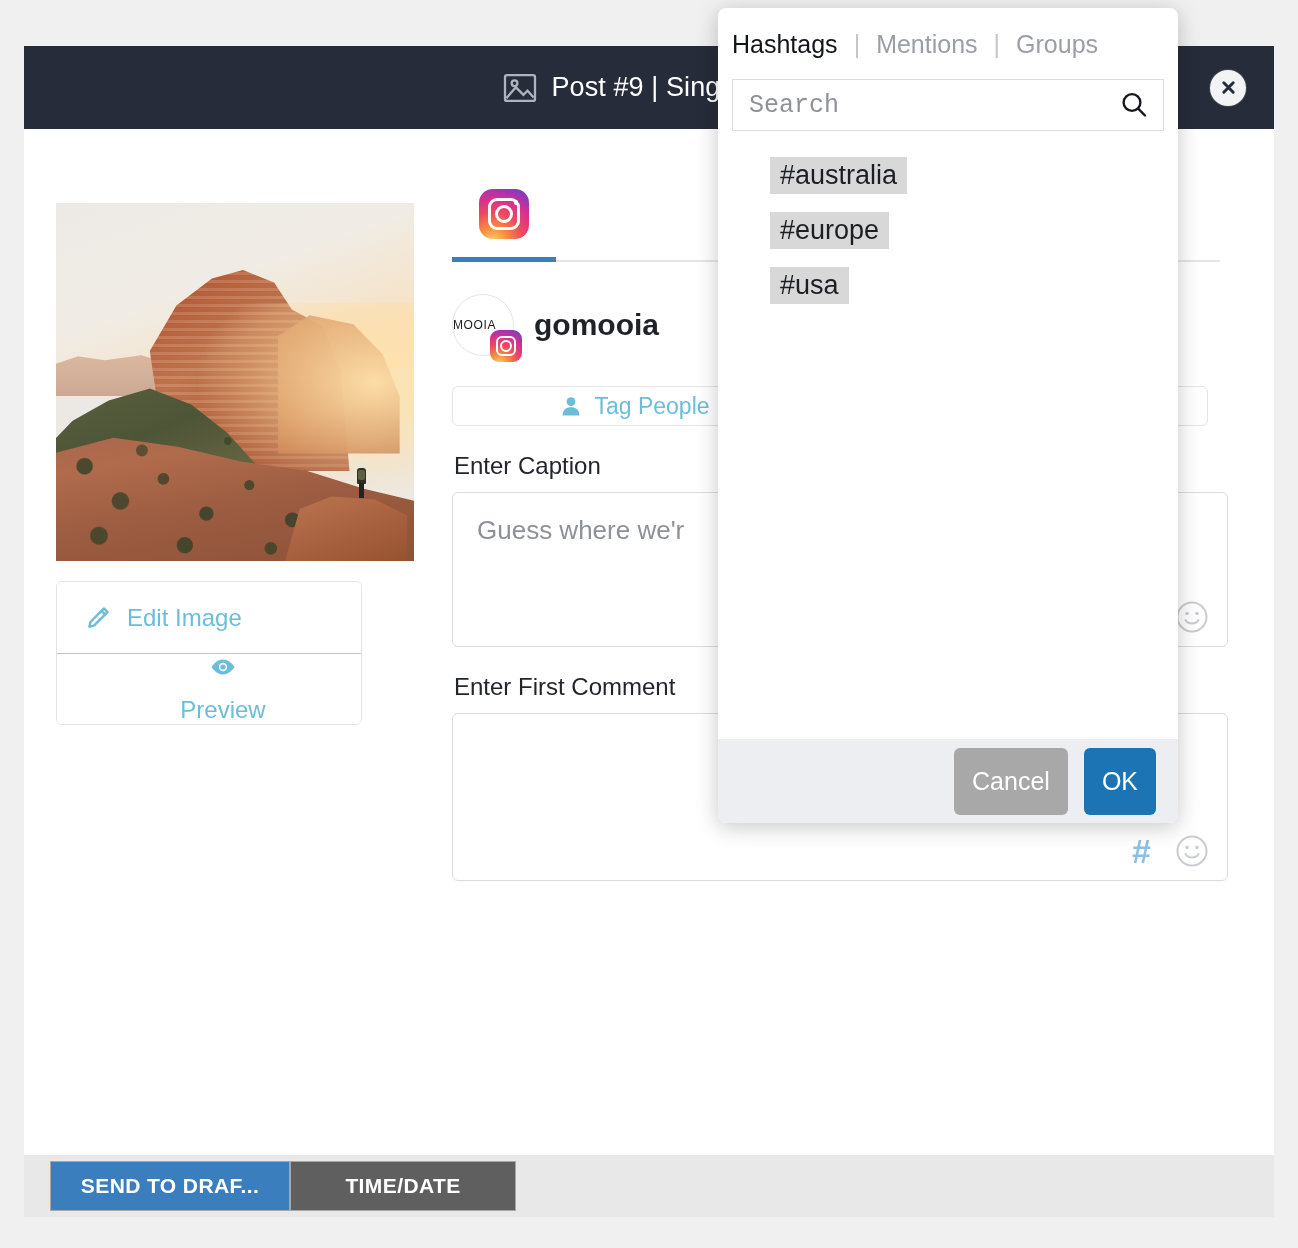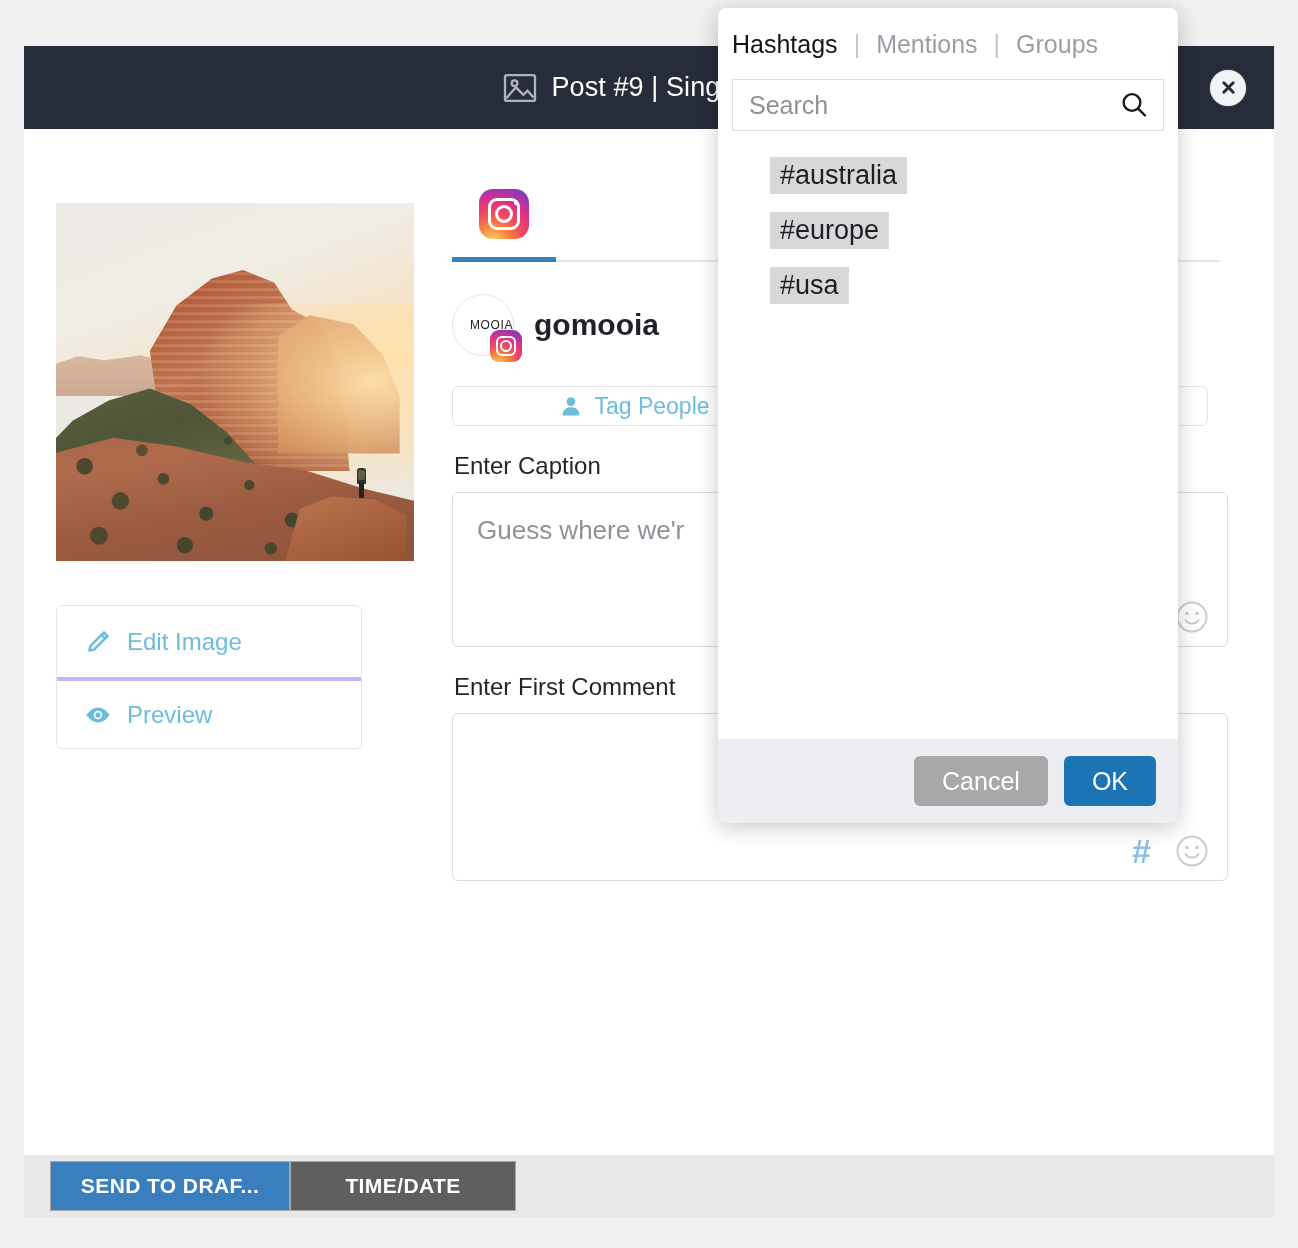--- a/index.html
+++ b/index.html
@@ -121,29 +121,29 @@
     clip-path: polygon(12% 34%, 38% 18%, 74% 22%, 100% 42%, 100% 100%, 0 100%);
   }
   .hiker { position:absolute; right:13.2%; bottom:17.5%; width:10px; height:36px; }
   .hiker .head { position:absolute; left:2px; top:0; width:6px; height:6px; border-radius:50%; background:#e8e4dc; }
   .hiker .body { position:absolute; left:0.5px; top:6px; width:9px; height:16px; border-radius:3px 3px 1px 1px; background:#2e3026; }
   .hiker .pack { position:absolute; left:1px; top:8px; width:7px; height:10px; border-radius:2px; background:#5d6142; }
   .hiker .legs { position:absolute; left:2.5px; top:21px; width:5px; height:15px; background:#23241d; }
 
   
   #image-actions {
-    margin-top: 44px; width: 306px;
+    margin-top: 20px; width: 306px;
     border: 1px solid #e2e4e6; border-radius: 6px; overflow: hidden;
     background:#fff;
   }
   .img-action {
     height: 71px; display:flex; align-items:center; gap:16px;
     padding-left: 28px; cursor: pointer; background:#fff;
   }
-  .img-action + .img-action { border-top: 4px solid #c4b5fd; }
+  .img-action + .img-action { border-top: 1px solid #c4b5fd; flex-direction: column; }
   .img-action-label { color:#6cbcdc; font-size: 24px; }
   .img-action svg { width: 26px; height: 26px; flex: none; }
 
   
   #network-tabs { width: 768px; border-bottom: 2px solid #e3e5e7; display:flex; }
   #tab-instagram {
     width: 104px; padding: 4px 0 18px 0;
     display:flex; align-items:center; justify-content:center;
     border-bottom: 5px solid #3a7ebd; margin-bottom:-2px; cursor:pointer;
   }
@@ -152,21 +152,21 @@
   .ig-logo .ig-sq { position:absolute; left:9px; top:9px; right:9px; bottom:9px; border:3.5px solid #fff; border-radius:9px; }
   .ig-logo .ig-circ { position:absolute; left:16px; top:16px; width:18px; height:18px; border:3.5px solid #fff; border-radius:50%; }
   .ig-logo .ig-dot { position:absolute; right:11px; top:11px; width:4.5px; height:4.5px; border-radius:50%; background:#fff; }
 
   
   #account-row { display:flex; align-items:center; gap:20px; margin-top: 32px; }
   #avatar { position: relative; width: 62px; height: 62px; }
   #avatar .ring {
     width: 62px; height: 62px; border-radius:50%;
     border: 1px solid #e3e5e7; background:#fff;
-    display:flex; align-items:center; justify-content:flex-end;
+    display:flex; align-items:center; justify-content:flex-start;
   }
   #avatar .brandmark { font-size: 12px; letter-spacing: .6px; color:#1d1d1d; }
   #avatar .badge {
     position:absolute; right:-8px; bottom:-6px; width: 32px; height:32px; border-radius:9px;
     background: radial-gradient(circle at 28% 108%, #fdd86f 0%, #f68c3d 24%, #ed4a5f 47%, #d92f8d 68%, #8a3ab9 88%);
   }
   #avatar .badge .b-sq { position:absolute; left:6px; top:6px; right:6px; bottom:6px; border:2.2px solid #fff; border-radius:6px; }
   #avatar .badge .b-circ { position:absolute; left:10px; top:10px; width:12px; height:12px; border:2.2px solid #fff; border-radius:50%; }
   #account-name { font-size: 30px; color:#1f2329;font-weight:bold; }
 
@@ -236,37 +236,37 @@
   .modal-tab.active { color:#111418; }
   .modal-tab.inactive { color:#9a9fa6; }
   .tab-sep { color:#c3c7cc; font-size:25px; }
   #modal-search-wrap {
     margin: 20px 14px 0 14px;
     height: 52px; border: 1px solid #dcdfe2; background:#fff;
     display:flex; align-items:center; padding: 0 14px 0 16px;
   }
   #modal-search-input {
     flex:1; border:none; outline:none; font-size: 25px; color:#3b4047;
-    font-family: Liberation Sans, sans-serif; background:transparent;
+    font-family: Liberation Mono, monospace; background:transparent;
   }
   #modal-search-input::placeholder { color:#8d9298; }
   #search-icon-btn { width: 30px; height: 30px; cursor:pointer; }
   #hashtag-list { flex:1; padding: 26px 0 0 52px; }
   .hashtag-chip {
     display:inline-block; background:#d8d8d8; color:#1b1f25;
     font-size: 27px; padding: 3px 10px; margin-bottom: 18px; cursor:pointer;
   }
   .hashtag-row { display:block; }
   #modal-footer {
     height: 84px; background:#eceef1;
     display:flex; align-items:center; justify-content:flex-end; gap: 16px;
     padding-right: 22px;
   }
   .modal-btn {
-    height: 50px; padding: 0 28px; border-radius: 6px; border:none;
+    height: 67px; padding: 0 18px; border-radius: 6px; border:none;
     color:#fff; font-size: 25px; cursor:pointer;
     font-family: "Liberation Sans", sans-serif;
     display:flex; align-items:center; justify-content:center;
   }
   #cancel-button { background:#a8a8a8; }
   #ok-button { background:#1c74b4; }
 </style>
 </head>
 <body>
 

